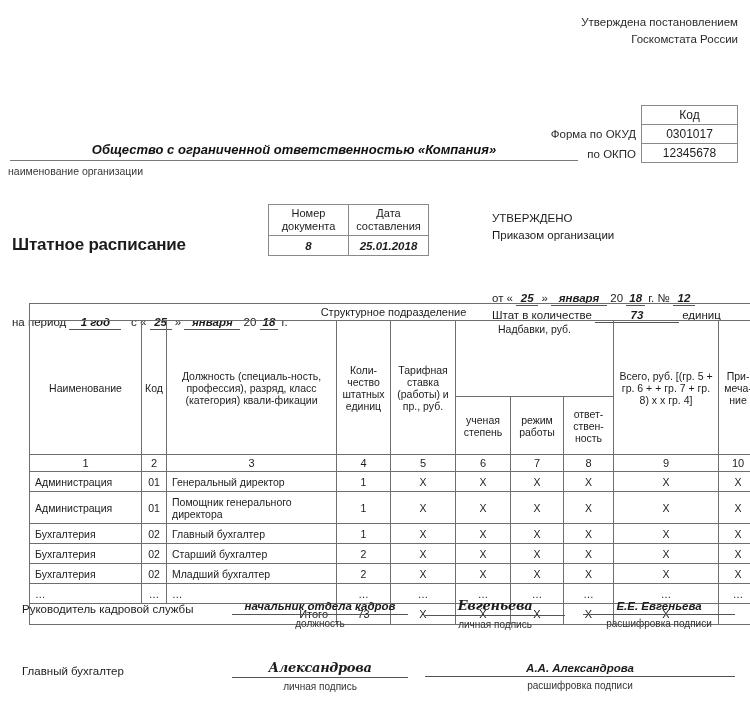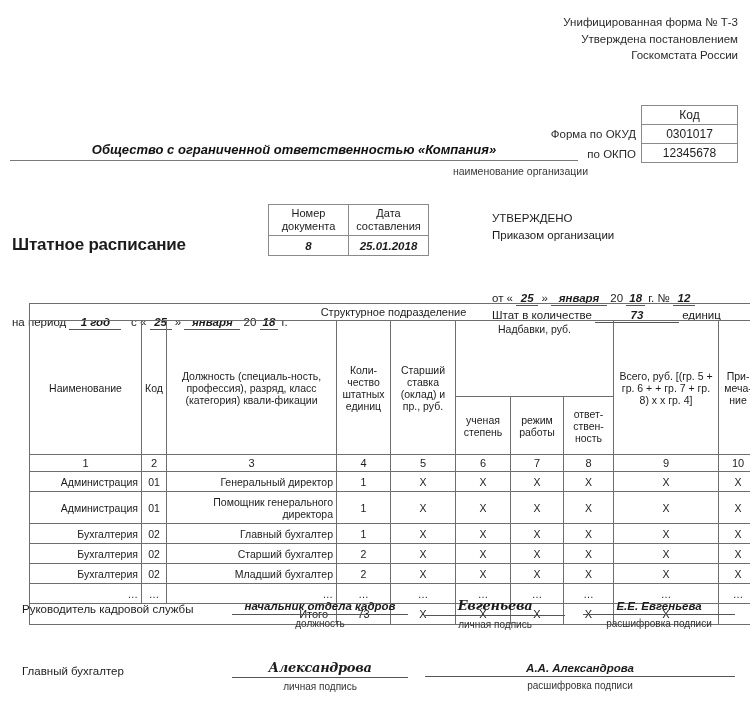--- a/index.html
+++ b/index.html
@@ -42,22 +42,22 @@
   .orgline {
     position:absolute; left:10px; top:140px; width:568px;
     border-bottom:1px solid #7a7a7a;
     text-align:center;
     padding-bottom:2px;
   }
   .orgname {
     font-weight:bold; font-style:italic; font-size:13px; color:#111;text-align:right;
   }
   .orgcaption {
-    position:absolute; left:20px; top:165px; width:568px;
-    text-align:right; font-size:10.5px; color:#3a3a3a;
+    position:absolute; left:8px; top:165px; width:568px;
+    text-align:left; font-size:10.5px; color:#3a3a3a;
   }
 
   
   .docbox {
     position:absolute; left:268px; top:204px;
     border-collapse:collapse; font-size:11px;
   }
   .docbox td, .docbox th {
     border:1px solid #8a8a8a;
     padding:2px 4px;
@@ -110,21 +110,21 @@
     text-align:center;
     vertical-align:middle;
     font-weight:normal;
     line-height:12px;
   }
   .mtable .sectitle { height:17px; font-size:11px; }
   .mtable .hdr { height:76px; }
   .mtable .numrow td { height:15px; font-size:11px; }
   .mtable .body td { height:20px; }
   .mtable .body td.tall { height:32px; }
-  .mtable td.lft { text-align:right; padding-left:5px; }
+  .mtable td.lft { text-align:left; padding-left:5px; }
   .mtable td.rgt { text-align:right; padding-right:8px; }
   .mtable .total td { height:21px; font-size:11px; }
   .siglabel { position:absolute; font-size:11.5px; color:#1c1c1c; }
   .sigfield { position:absolute; text-align:center; }
   .sigfield .val {
     display:block;
     border-bottom:1px solid #555;
     font-weight:bold; font-style:italic;
     font-size:11.5px; padding-bottom:2px;
   }
@@ -136,21 +136,20 @@
   .sigfield .cap {
     display:block; font-size:10px; color:#333; padding-top:3px;
   }
 </style>
 </head>
 <body>
 
 <div class="page">
 
   <div class="legal">
-    <div>Унифицированная форма № Т-3</div>
     <div>Утверждена постановлением</div>
     <div>Госкомстата России</div>
   </div>
 
   <div class="codelabel okud">Форма по ОКУД</div>
   <div class="codelabel okpo">по ОКПО</div>
 
   <table class="codebox">
     <tbody>
         <tr>
@@ -235,21 +234,21 @@
     <tbody>
         <tr class="sectitle">
       <td colspan="10">Структурное подразделение</td>
     </tr>
 
     <tr class="hdr">
       <td rowspan="2">Наименование</td>
       <td rowspan="2">Код</td>
       <td rowspan="2">Должность (специаль-ность, профессия), разряд, класс (категория) квали-фикации</td>
       <td rowspan="2">Коли-чество штатных единиц</td>
-      <td rowspan="2">Старший ставка (оклад) и пр., руб.</td>
+      <td rowspan="2">Тарифная ставка (работы) и пр., руб.</td>
       <td colspan="3" style="height:18px;vertical-align:top">Надбавки, руб.</td>
       <td rowspan="2">Всего, руб. [(гр. 5 + гр. 6 + + гр. 7 + гр. 8) х х гр. 4]</td>
       <td rowspan="2">При-меча-ние</td>
     </tr>
     <tr>
       <td style="height:58px">ученая степень</td>
       <td>режим работы</td>
       <td>ответ-ствен-ность</td>
     </tr>
 

